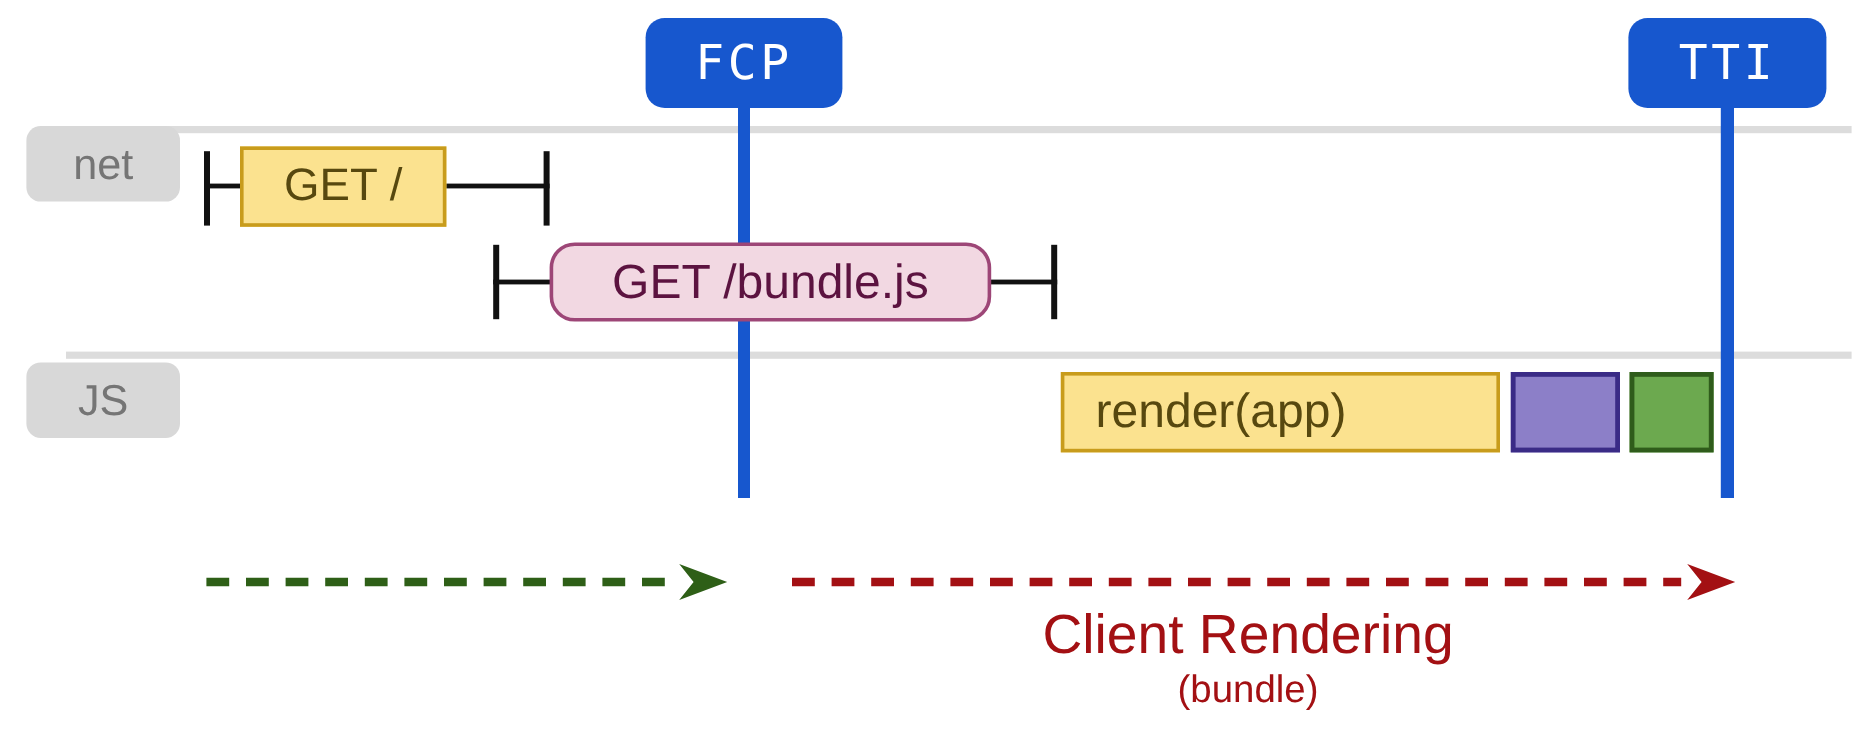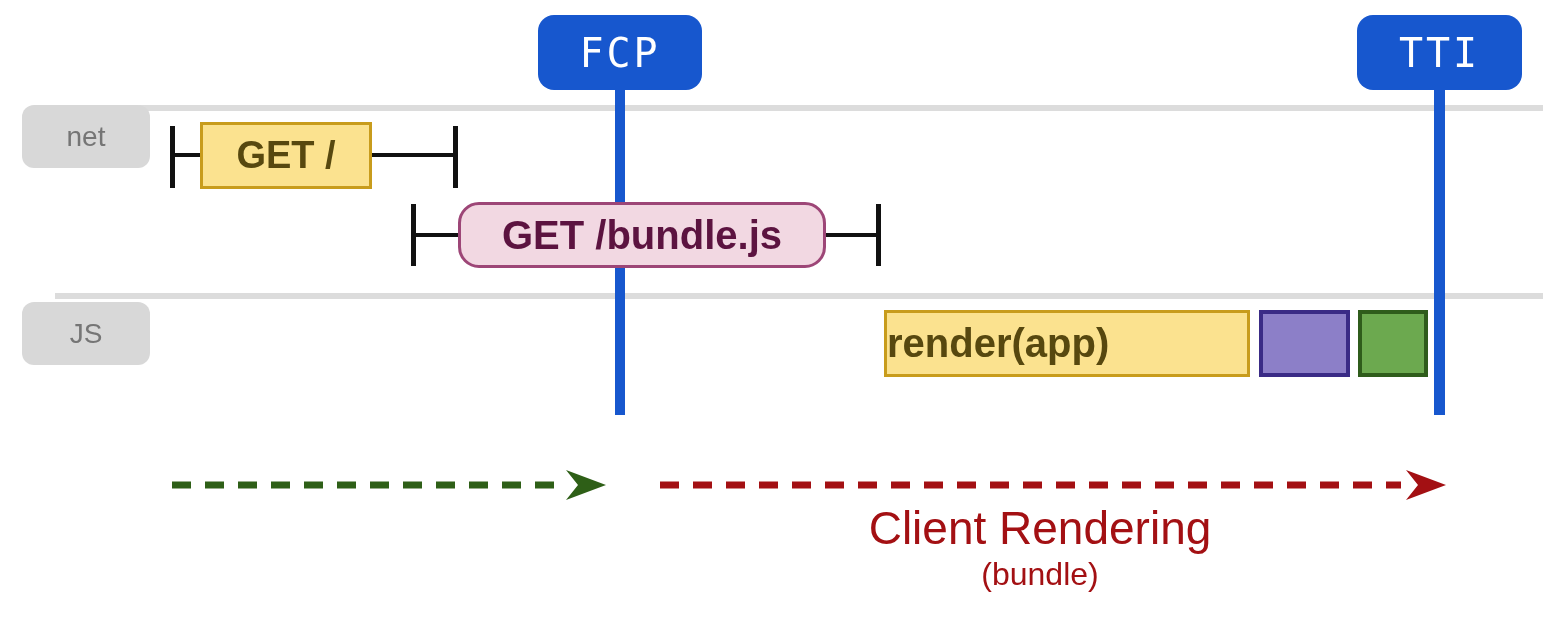--- a/index.html
+++ b/index.html
@@ -16,21 +16,21 @@
     background:var(--lane-gray,#DCDCDC);
     z-index:0;
   }
   .lane-line.net{top:105px;}
   .lane-line.js{top:293px;}
   .lane-tab{
     position:absolute;left:22px;width:128px;height:63px;
     background:var(--label-gray-bg,#D8D8D8);
     border-radius:12px;
     color:var(--label-gray-text,#757575);
-    font-size:28px;line-height:63px;text-align:center;
+    font-size:36px;line-height:63px;text-align:center;
     z-index:1;
   }
   .lane-tab.net{top:105px;}
   .lane-tab.js{top:302px;}
   
   .badge{
     position:absolute;top:15px;height:75px;
     background:var(--marker-blue,#1757CE);
     border-radius:16px;
     color:#ffffff;
@@ -57,35 +57,34 @@
   .w1 .tick.r{left:453px;}
   .w2 .wline{left:411px;top:233px;width:470px;}
   .w2 .tick{top:204px;height:62px;}
   .w2 .tick.l{left:411px;}
   .w2 .tick.r{left:876px;}
   
   .task{
     position:absolute;z-index:3;box-sizing:border-box;
     display:flex;align-items:center;justify-content:center;
     font-size:40px;
-    font-weight:bold;
   }
   .task.yellow{
     background:var(--task-yellow-fill,#FBE28F);
     border:3px solid var(--task-yellow-border,#C89C1C);
     color:var(--task-yellow-text,#57480F);
   }
   .task.pink{
     background:var(--task-pink-fill,#F2D8E2);
     border:3px solid var(--task-pink-border,#9D4677);
     color:var(--task-pink-text,#5C1340);
   }
   .task.get-root{left:200px;top:122px;width:172px;height:67px;font-size:38px;}
   .task.get-bundle{left:458px;top:202px;width:368px;height:66px;border-radius:21px;}
-  .task.render{left:884px;top:310px;width:366px;height:67px;justify-content:flex-start;}
+  .task.render{left:884px;top:310px;width:366px;height:67px;justify-content:flex-start;padding-left:26px;}
   .block{position:absolute;top:310px;height:67px;z-index:3;box-sizing:border-box;}
   .block.purple{
     left:1259px;width:91px;
     background:var(--block-purple-fill,#8C7FC8);
     border:4px solid var(--block-purple-border,#3A2B86);
   }
   .block.green{
     left:1358px;width:70px;
     background:var(--block-green-fill,#6CA94F);
     border:4px solid var(--block-green-border,#2F5C1B);

